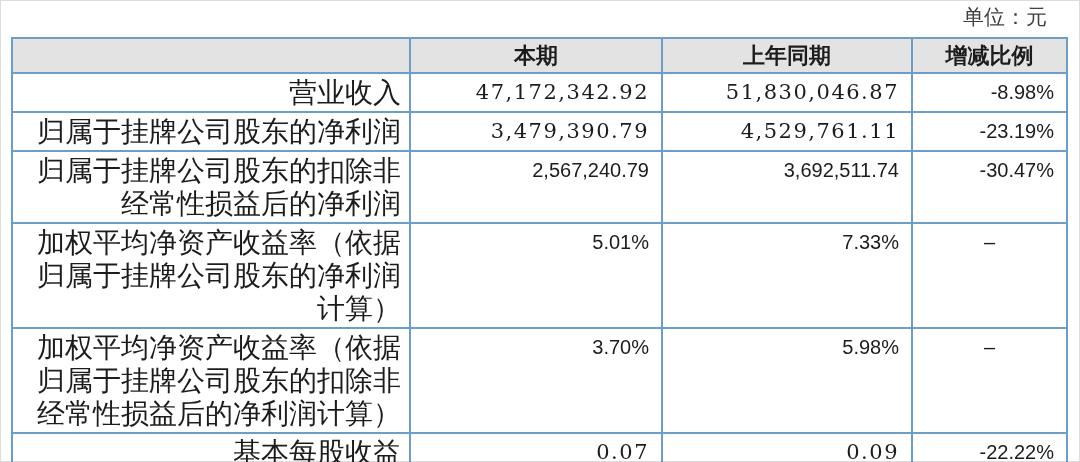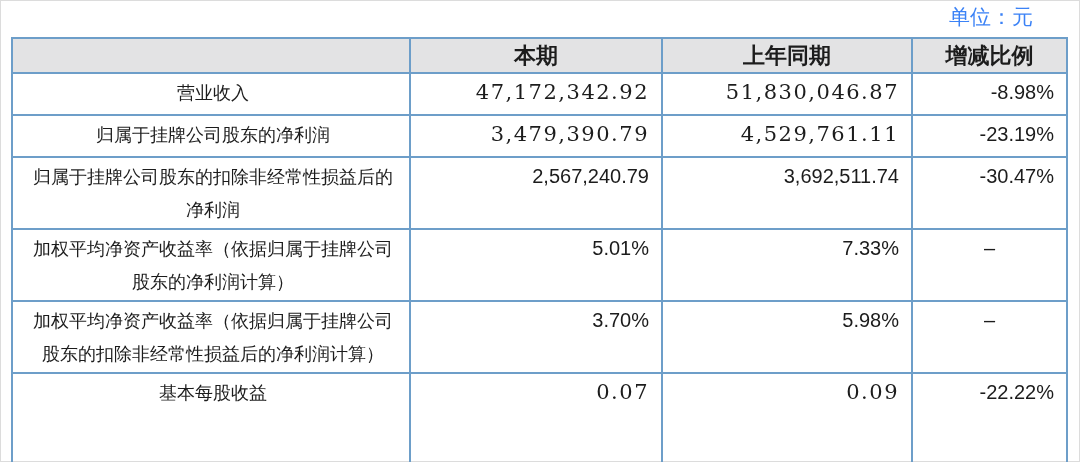--- a/index.html
+++ b/index.html
@@ -6,25 +6,25 @@
   html, body { width: 1080px; height: 462px; background: #ffffff; }
   body { font-family: "DejaVu Serif", serif; color: #1c1c1c; position: relative; overflow: hidden; }
   .page {
     position: absolute; inset: 0;
     border: 1px solid #dcdcdc;
     background: #ffffff;
   }
   .unit-label {
     position: absolute;
     top: 3px;
-    right: 46px;
+    right: 32px;
     font-size: 21px;
     line-height: 26px;
     font-family: "DejaVu Serif", serif;
-    color: #3b82f6;
+    color: #404040;
   }
   table.fin {
     position: absolute;
     left: 10px;
     top: 36px;
     width: 1055px;
     border-collapse: collapse;
     table-layout: fixed;
   }
   table.fin th, table.fin td {
@@ -37,30 +37,30 @@
     background: #e3e3e4;
     font-weight: bold;
     text-align: center;
     font-size: 22px;
     line-height: 29px;
     padding: 2px 6px;
     font-family: "DejaVu Serif", serif;
     height: 35px;
   }
   td.label {
-    text-align: center;
-    font-size: 18px;
+    text-align: right;
+    font-size: 28px;
     line-height: 33px;
     padding: 2px 8px 2px 12px;
     font-family: "DejaVu Serif", serif;
     word-break: break-all;
   }
   td.val {
     text-align: right;
-    padding: 4px 12px 8px 6px;
+    padding: 4px 12px 2px 6px;
     line-height: 28px;
     white-space: nowrap;
   }
   td.val.serif {
     font-family: "DejaVu Serif", serif;
     font-size: 21px;
     letter-spacing: 1.5px;
   }
   td.val.sans {
     font-family: "Liberation Sans", sans-serif;

